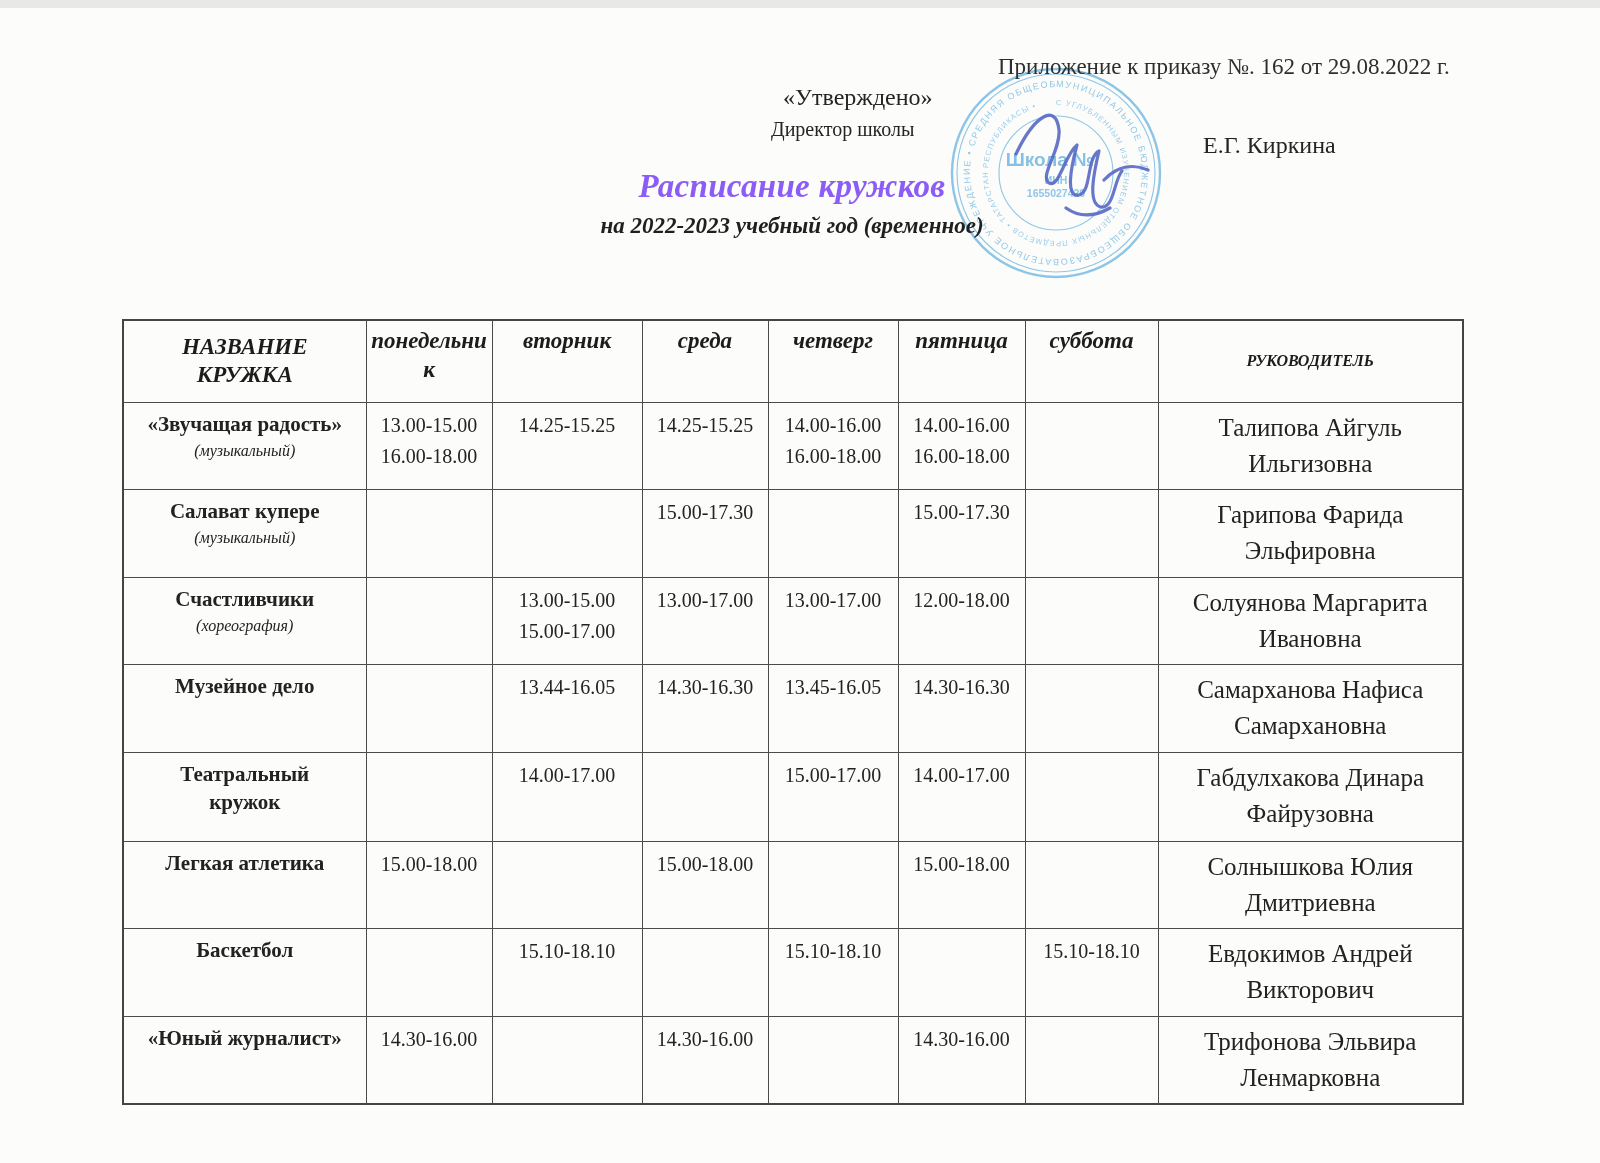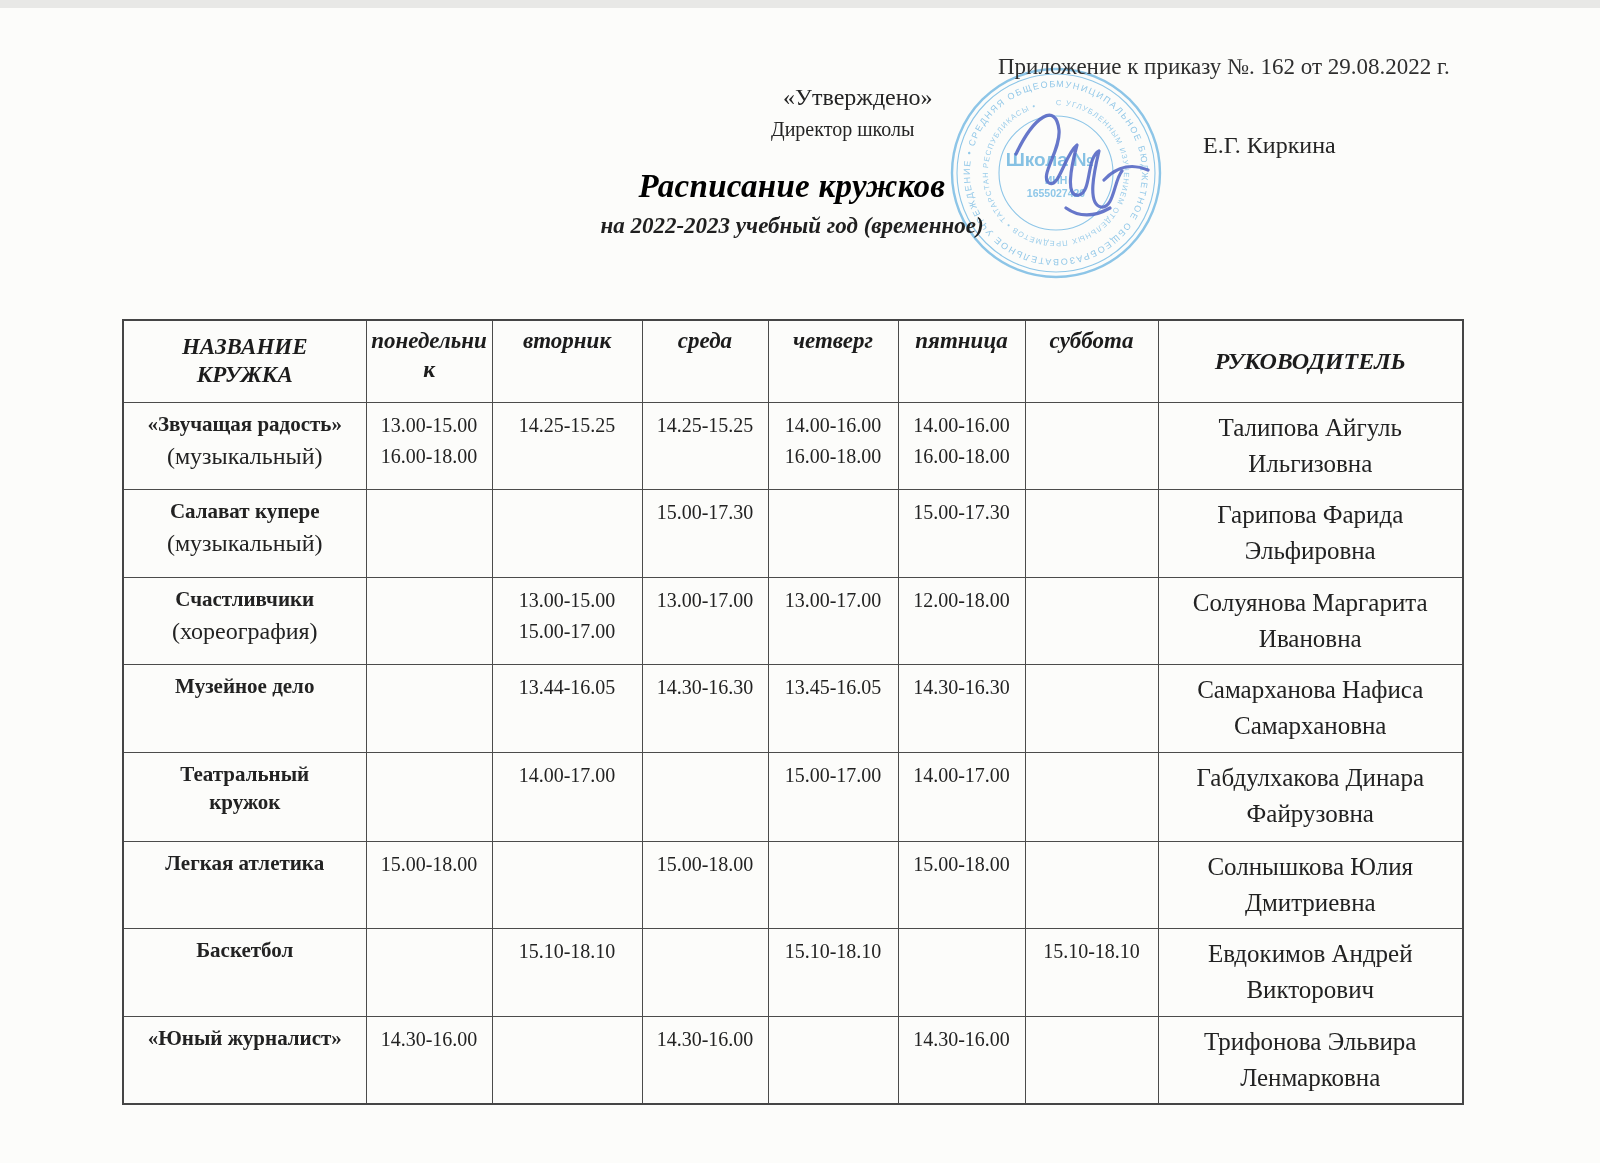--- a/index.html
+++ b/index.html
@@ -21,53 +21,53 @@
   .ring.w2 { stroke-width:2.4; }
   .ring.w1 { stroke-width:1.1; }
   .ringtext  { font-family:"Liberation Sans",sans-serif; font-size:9px; letter-spacing:1.6px; fill:#8ac4e7; }
   .ringtext2 { font-family:"Liberation Sans",sans-serif; font-size:7.5px; letter-spacing:1.1px; fill:#93c9e9; }
   .stamp-title { font-family:"Liberation Sans",sans-serif; font-size:19px; font-weight:bold; fill:#7cbde2; text-anchor:middle; }
   .stamp-inn   { font-family:"Liberation Sans",sans-serif; font-size:10.5px; font-weight:bold; fill:#86c3e7; text-anchor:middle; }
   .signature { fill:none; stroke:#5668c4; stroke-width:3.2; stroke-linecap:round; stroke-linejoin:round; opacity:0.9; }
 
   
   .title-block { position:absolute; left:122px; top:160px; width:1340px; text-align:center; z-index:5; }
-  .title-main { font-size:33px; font-weight:bold; font-style:italic; letter-spacing:0.3px; color:#000000; }
+  .title-main { font-size:33px; font-weight:bold; font-style:italic; letter-spacing:0.3px; color:#8b5cf6; }
   .title-sub  { font-size:23px; font-weight:bold; font-style:italic; margin-top:5px; line-height:1.35; color:#1f1f1f; }
 
   
   table.schedule {
     position:absolute; left:122px; top:311px; width:1340px; z-index:4;
     border-collapse:collapse; table-layout:fixed;
     border:2.5px solid #454545;
   }
   .schedule th, .schedule td { border:1.6px solid #4b4b4b; }
   col.c0{width:243px} col.c1{width:126px} col.c2{width:150px} col.c3{width:126px}
   col.c4{width:130px} col.c5{width:127px} col.c6{width:133px} col.c7{width:305px}
 
   thead tr { height:82px; }
   thead th {
     font-weight:bold; font-style:italic; font-size:23px; color:#1c1c1c;
     vertical-align:top; padding:6px 4px 0 4px; text-align:center; line-height:1.25;
     overflow-wrap:anywhere;
   }
   thead th.mid { vertical-align:middle; padding:0 36px; overflow-wrap:normal; }
-  thead th.lead-h { vertical-align:middle; padding:0 8px; overflow-wrap:normal; font-size:24px; }
+  thead th.lead-h { vertical-align:middle; padding:0 8px; overflow-wrap:normal; font-size:16px; }
 
   tbody tr:nth-child(1){height:77px} tbody tr:nth-child(2){height:75px}
   tbody tr:nth-child(3){height:66px} tbody tr:nth-child(4){height:81px}
   tbody tr:nth-child(5){height:89px} tbody tr:nth-child(6){height:84px}
   tbody tr:nth-child(7){height:83px} tbody tr:nth-child(8){height:62px}
 
   tbody td {
     vertical-align:top; padding:7px 4px; text-align:center;
     font-size:20px; line-height:1.55; white-space:pre-line; color:#222;
   }
   td.club-cell { font-weight:bold; font-size:21px; line-height:1.35; }
-  .club-sub { font-weight:normal; font-size:24px; margin-top:2px; }
+  .club-sub { font-weight:normal; font-style:italic; font-size:16px; margin-top:2px; }
   td.leader-cell { font-size:25px; padding:7px 12px; line-height:1.45; }
 </style>
 </head>
 <body>
 
 <div class="page">
 
   <div class="appendix">Приложение  к приказу №. 162  от 29.08.2022 г.</div>
   <div class="approved">«Утверждено»</div>
   <div class="director-label">Директор школы</div>

